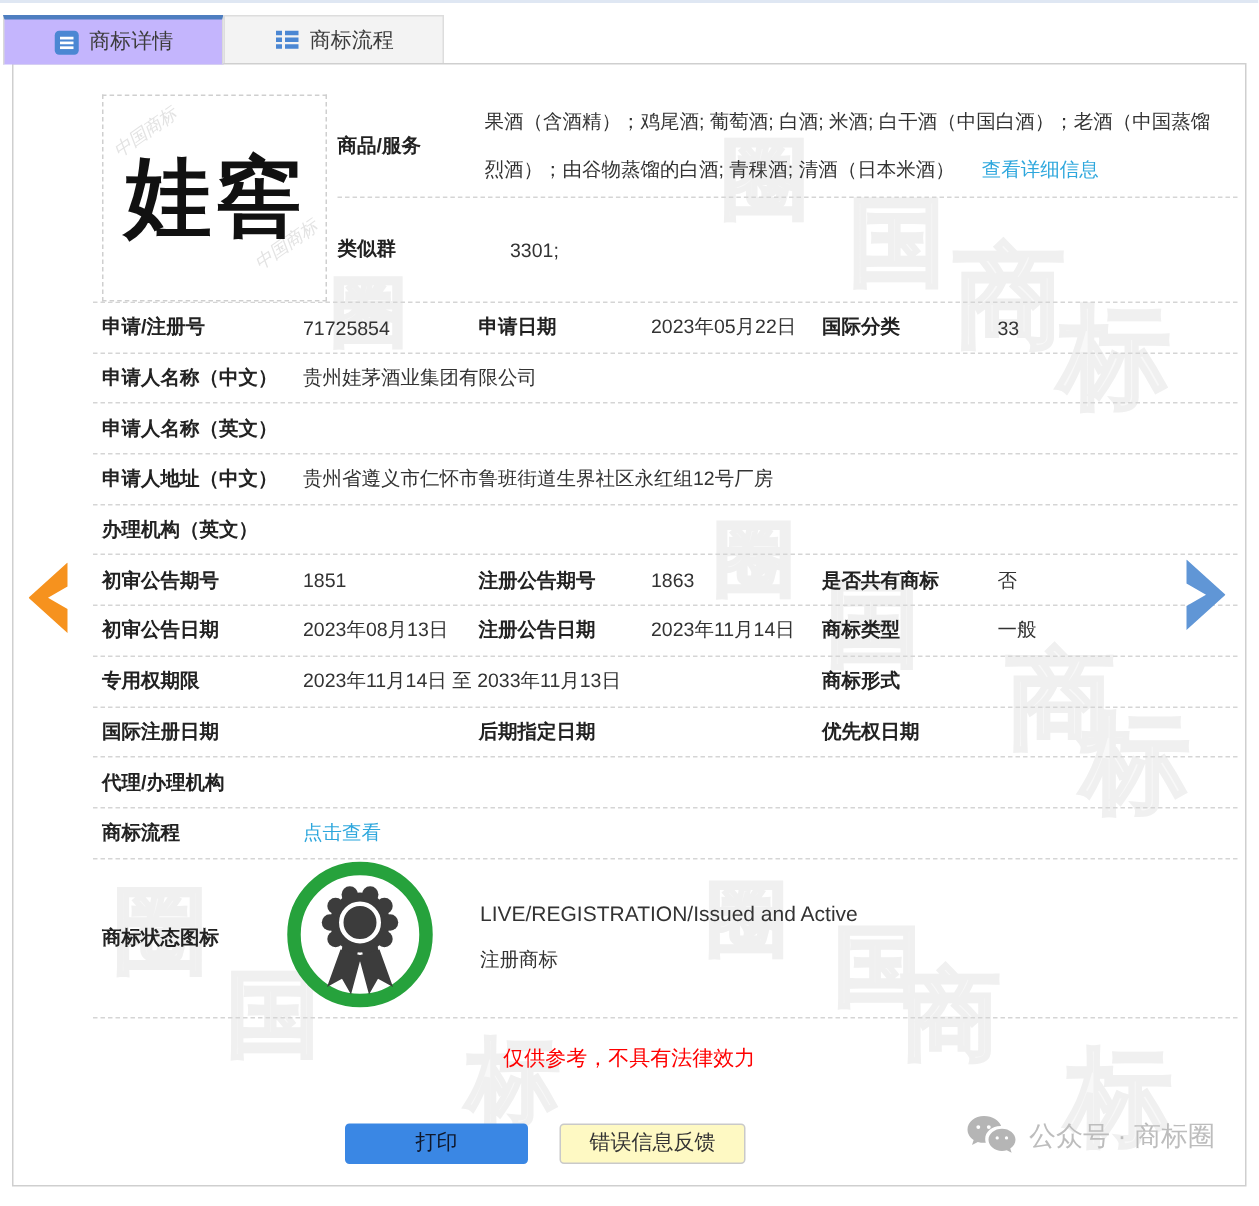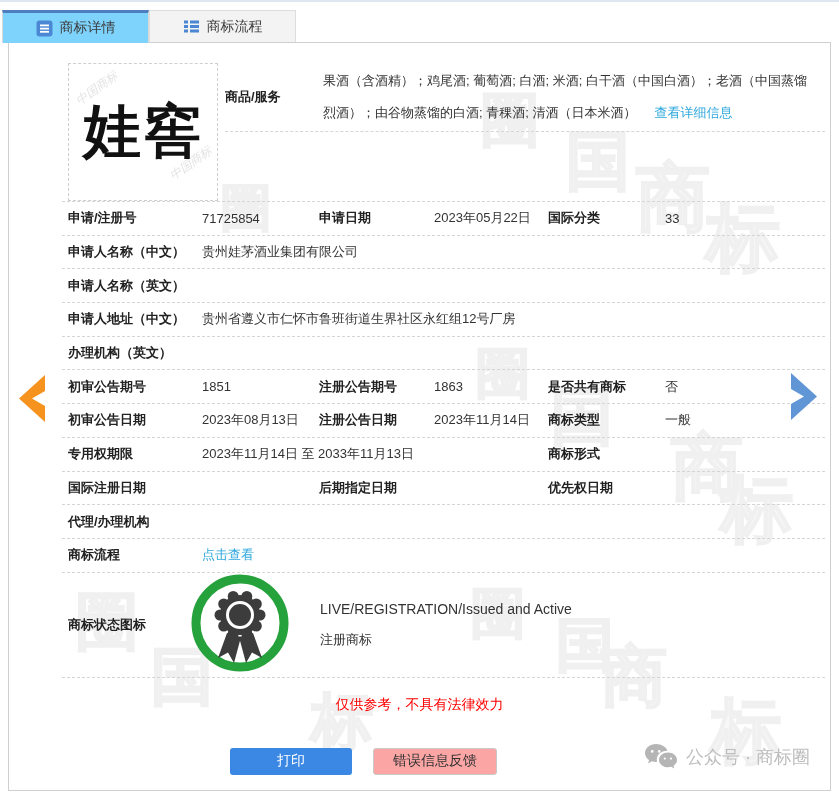--- a/index.html
+++ b/index.html
@@ -4,21 +4,21 @@
 <style>
   * { margin:0; padding:0; box-sizing:border-box; }
   html,body { width:839px; height:804px; background:#fff; overflow:hidden;
     font-family:"Liberation Sans","DejaVu Sans",sans-serif; }
   .topstrip { height:2px; background:#dfe7f3; }
   
   .tabbar { display:flex; margin-top:8px; position:relative; z-index:3; padding-left:2px; }
   .tab { width:147px; height:32px; display:flex; align-items:center; justify-content:center;
     gap:7px; font-size:14px; color:#3c3c3c; cursor:pointer; background:#f3f3f3;
     border:1px solid #ddd; border-bottom:none; }
-  .tab.active { background:#7dd3fc; border:1px solid #d9d9d9; border-top:3px solid #4e7ec0;
+  .tab.active { background:#c4b5fd; border:1px solid #d9d9d9; border-top:3px solid #4e7ec0;
     border-bottom:none; height:33px; margin-bottom:-1px; }
   .tabicon { width:17px; height:17px; display:inline-block; flex:0 0 auto; }
   
   .box { position:absolute; left:8px; top:42px; width:823px; height:749px;
     border:1px solid #cfcfcf; background:#fff; }
   .wm-layer { position:absolute; inset:0; overflow:hidden; pointer-events:none; z-index:0; }
   .wm { position:absolute; font-weight:bold; color:#f8f8f8;
     -webkit-text-stroke:2px #f0f0f0; line-height:1; user-select:none; }
   .content { position:relative; z-index:1; margin:0 5px 0 53px; }
   
@@ -57,22 +57,22 @@
   .badge { width:100px; height:100px; }
   .statline1 { font-size:14px; color:#333; }
   .statline2 { font-size:13px; color:#333; margin-top:14px; }
   
   .disclaimer { text-align:center; padding-top:18px; font-size:14px; color:#fe0000;
     position:relative; z-index:1; }
   .btnrow { display:flex; gap:21px; padding-left:221px; margin-top:34px;
     position:relative; z-index:1; }
   .btn { height:27px; font-size:14px; display:flex; align-items:center; justify-content:center;
     cursor:pointer; border-radius:3px; font-family:inherit; }
-  .btn-print { width:122px; background:#3a87e4; color:#ffffff; border:none; }
-  .btn-feedback { width:124px; background:#fca5a5; color:#333; border:1px solid #c9c9c9; }
+  .btn-print { width:122px; background:#3a87e4; color:#0f172a; border:none; }
+  .btn-feedback { width:124px; background:#fef9c3; color:#333; border:1px solid #c9c9c9; }
   .footer { position:absolute; right:20px; bottom:19px; display:flex; align-items:center;
     gap:8px; color:#bdbdbd; font-size:18px; z-index:1; }
   
   .arrow { position:absolute; z-index:4; cursor:pointer; }
   .arrow-left { left:19px; top:375px; }
   .arrow-right { right:22px; top:373px; }
 </style>
 </head>
 <body>
 
@@ -130,20 +130,24 @@
     <div class="topsec">
       <div class="tmimg">
         <span class="tmwm" style="left:4px; top:16px; transform:rotate(-35deg);">中国商标</span>
         <span class="tmwm" style="right:2px; bottom:28px; transform:rotate(-35deg);">中国商标</span>
         <span class="tmname">娃窖</span>
       </div>
       <div class="topright">
         <div class="goodsrow">
           <span class="flabel">商品/服务</span>
           <span class="goodsval"><span>果酒（含酒精）；鸡尾酒; 葡萄酒; 白酒; 米酒; 白干酒（中国白酒）；老酒（中国蒸馏烈酒）；由谷物蒸馏的白酒; 青稞酒; 清酒（日本米酒）</span><a class="link goodslink">查看详细信息</a></span>
+        </div>
+        <div class="simrow">
+          <span class="flabel">类似群</span>
+          <span class="fval simval">3301;</span>
         </div>
       </div>
     </div>
 
     <div class="frow">
       <span class="flabel">申请/注册号</span>
       <span class="fval">71725854</span>
       <span class="flabel">申请日期</span>
       <span class="fval">2023年05月22日</span>
       <span class="flabel">国际分类</span>

